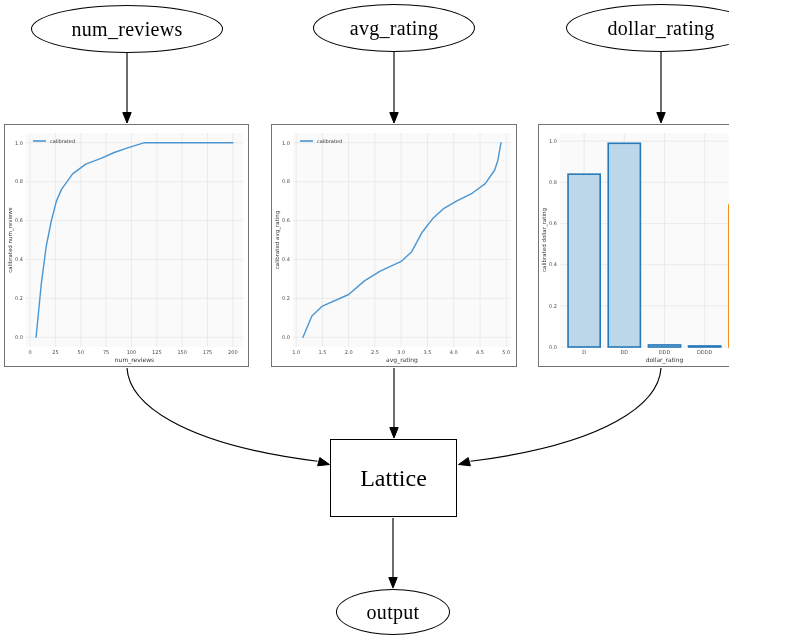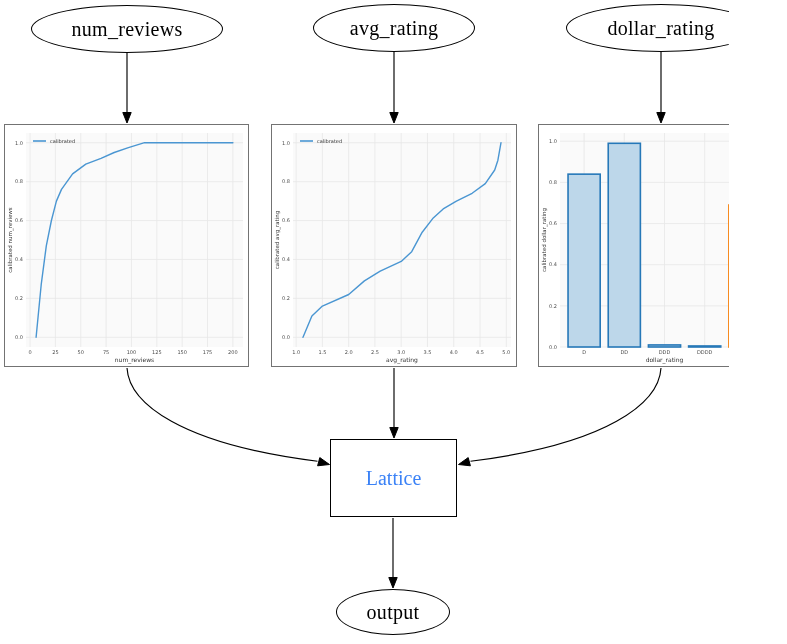--- a/index.html
+++ b/index.html
@@ -7,21 +7,21 @@
           font-family:"Liberation Serif", serif;overflow:hidden;}
   .edges{position:absolute;left:0;top:0;width:787px;height:644px;pointer-events:none;}
   .edge-line{stroke:#000;stroke-width:1.15;fill:none;}
   .edge-head{fill:#000;stroke:#000;}
   .node-ellipse{position:absolute;border:1.3px solid #000;border-radius:50%;
                 display:flex;align-items:center;justify-content:center;
                 background:#fff;font-size:20px;color:#000;box-sizing:border-box;
                 letter-spacing:0.3px;}
   .node-box{position:absolute;border:1.4px solid #000;
             display:flex;align-items:center;justify-content:center;
-            background:#fff;font-size:20px;color:#3b82f6;box-sizing:border-box;}
+            background:#fff;font-size:24px;color:#000000;box-sizing:border-box;}
   .chart-panel{position:absolute;background:#fff;border:1px solid #737373;
                box-sizing:border-box;}
   .chart-panel svg{display:block;}
   .chart-text{font-family:"DejaVu Sans", sans-serif;}
 </style>
 </head>
 <body>
 
 <div class="canvas">
 

